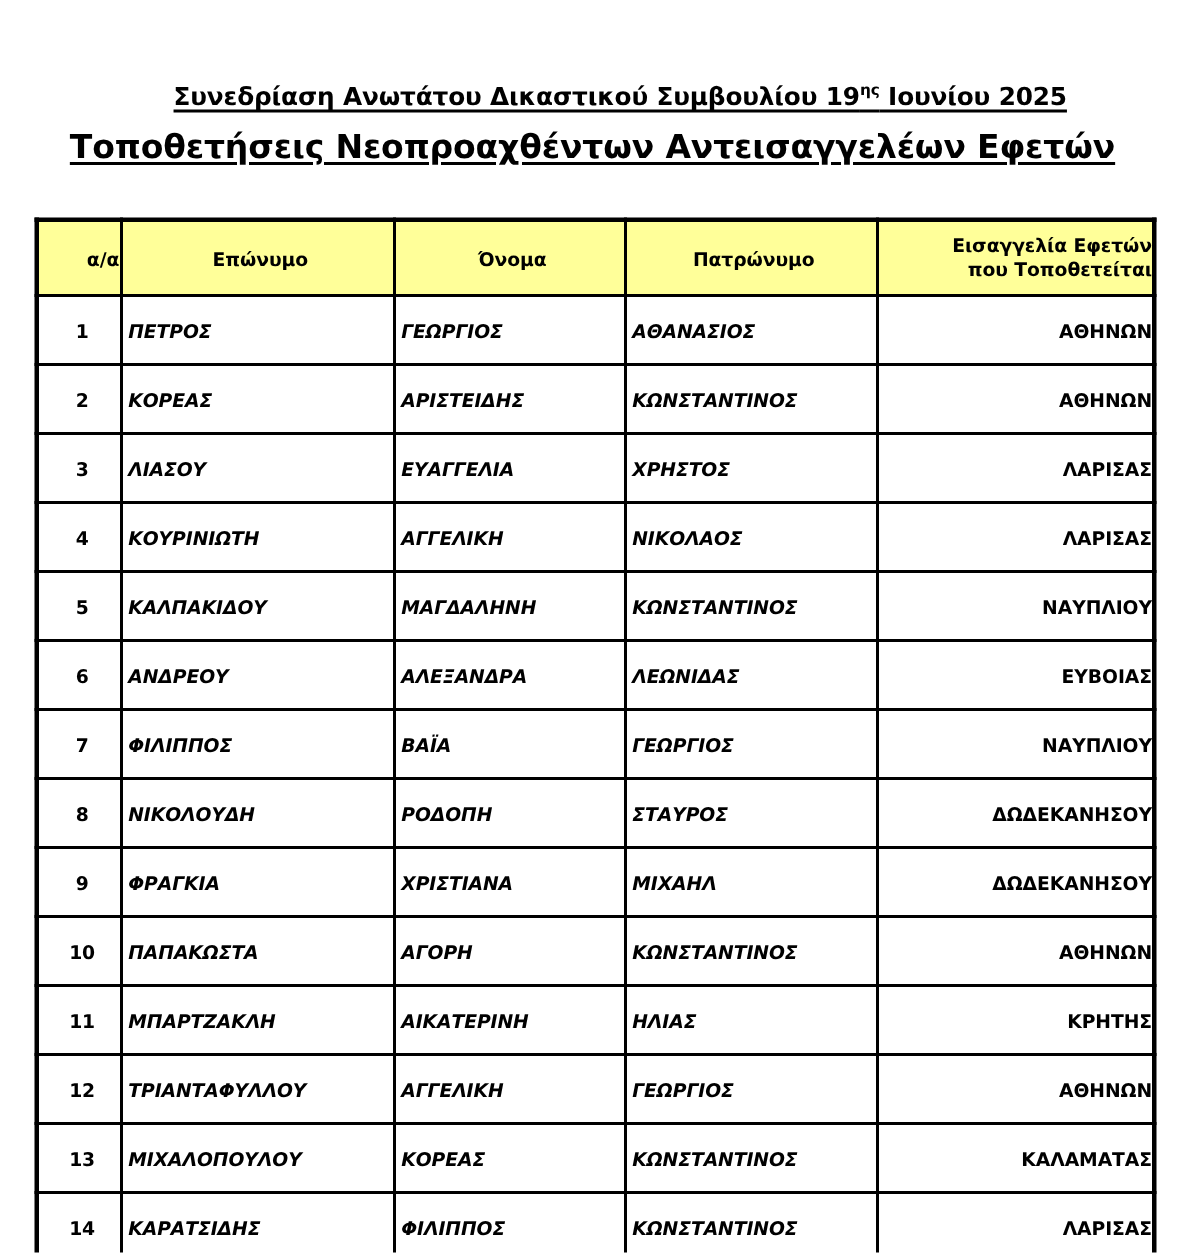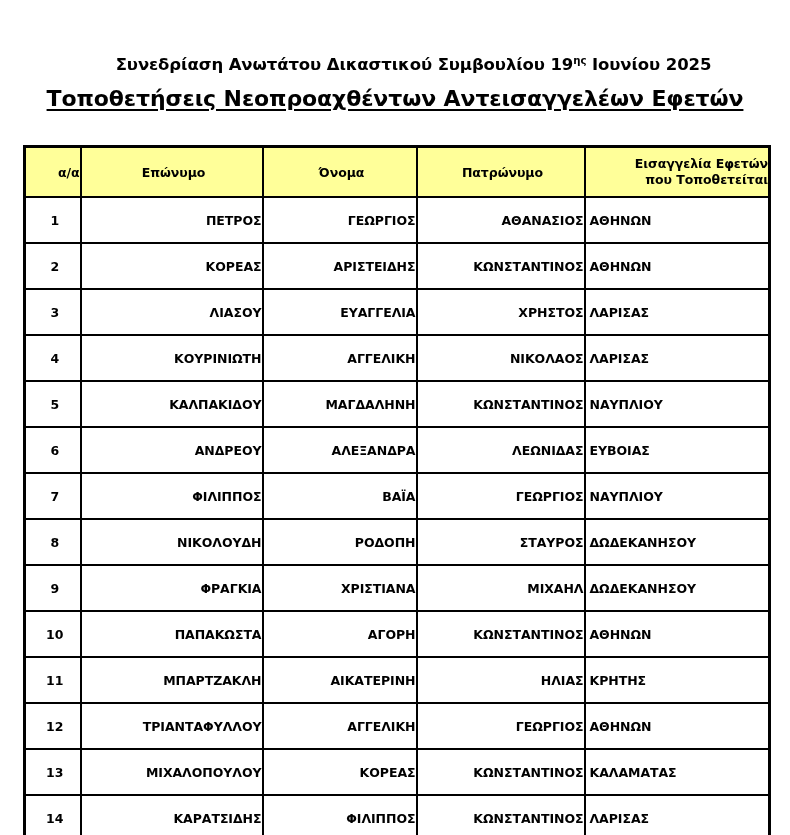--- a/index.html
+++ b/index.html
@@ -29,20 +29,21 @@
     text-align: center;
   }
   .doc-title {
     font-size: 16.5px;
     font-weight: bold;
     letter-spacing: -0.1px;
     line-height: 1.0;
     white-space: nowrap;
   }
   .doc-title .u {
+    text-decoration: underline;
     text-underline-offset: 3px;
     text-decoration-thickness: 1.6px;
     margin-left: 37px;
   }
   .doc-subtitle {
     margin-top: 14px;
     font-size: 22px;
     font-weight: bold;
     letter-spacing: -0.1px;
     line-height: 1.0;
@@ -112,24 +113,25 @@
     background: #ffffff;
     height: 44px;
     padding: 0 0 0 4px;
     vertical-align: middle;
   }
   td.t-idx {
     text-align: center;
     padding-left: 0;
   }
   td.t-sur, td.t-name, td.t-father {
+    text-align: left;
+    font-style: italic;
+  }
+  td.t-office {
     text-align: right;
-  }
-  td.t-office {
-    text-align: left;
     padding-left: 0;
   }
 </style>
 </head>
 <body>
 
 <div class="page">
 
   <div class="titles">
     <div class="doc-title"><span class="u"><span>Συνεδρίαση Ανωτάτου Δικαστικού Συμβουλίου 19</span><sup class="ord">ης</sup><span> Ιουνίου 2025</span></span></div>

